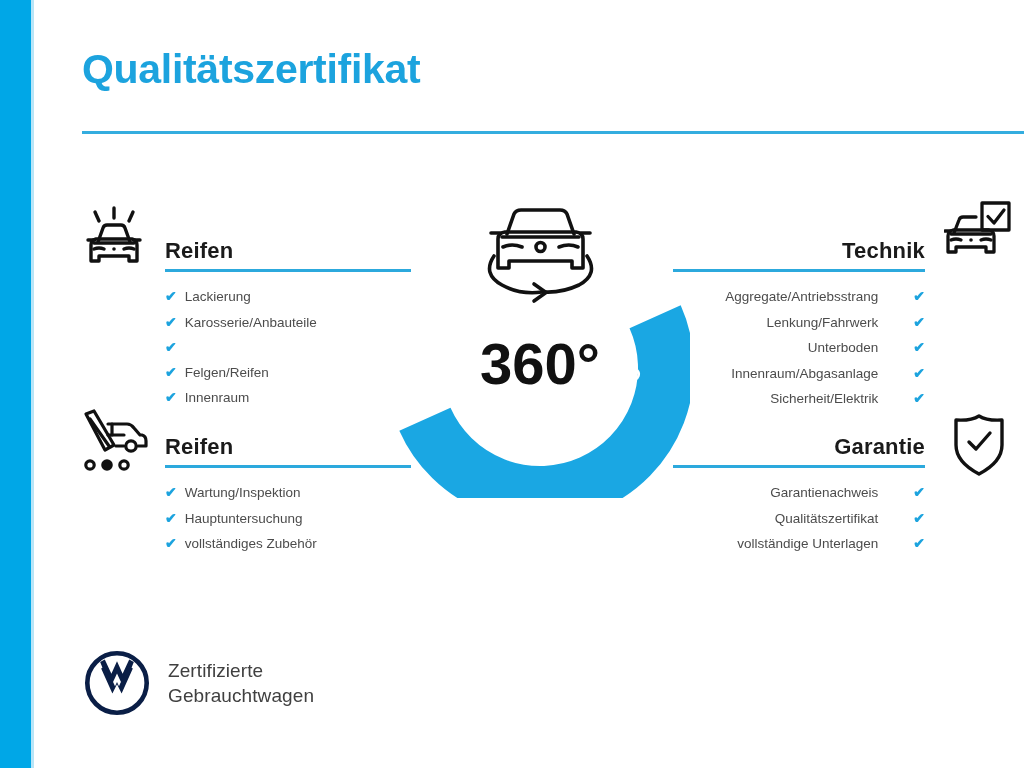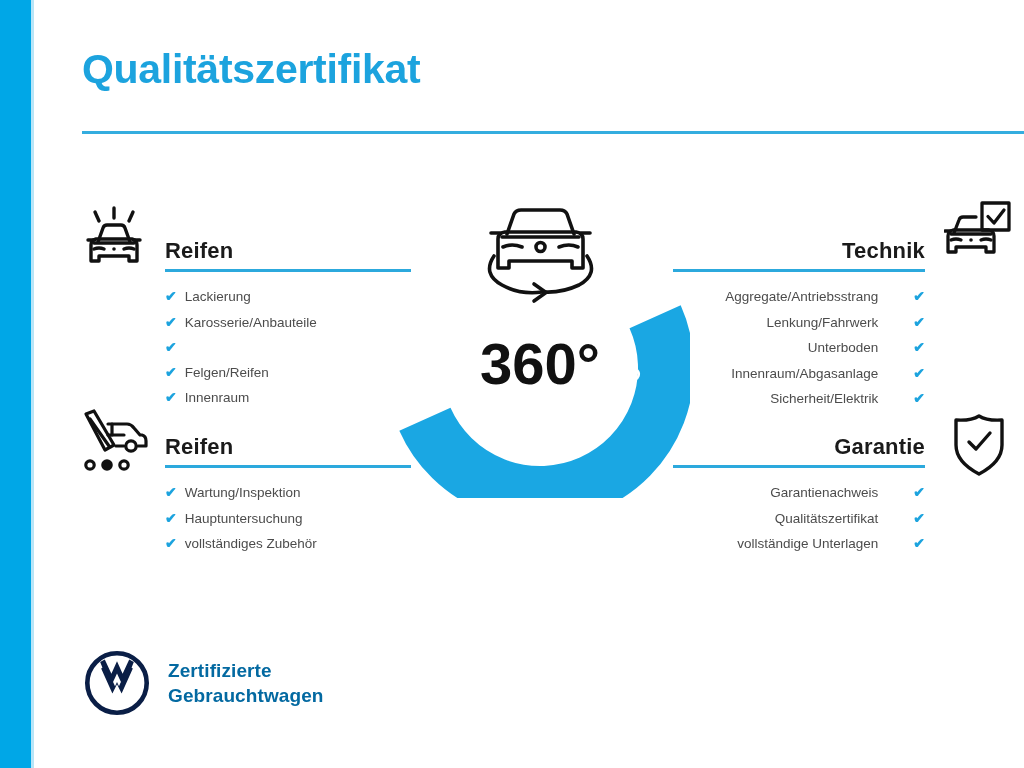--- a/index.html
+++ b/index.html
@@ -126,23 +126,23 @@
   
   #footer-logo {
     position: absolute;
     left: 84px; top: 650px;
     display: flex;
     align-items: center;
   }
   .vw-mark { width: 66px; height: 66px; }
   .vw-text {
     margin-left: 18px;
-    color: #0369a1;
+    color: #404040;
     font-size: 19px;
-    font-weight: bold;
+    font-weight: normal;
     line-height: 25px;
     letter-spacing: .1px;
   }
   .vw-text div { white-space: nowrap; }
 </style>
 </head>
 <body>
 
 <div id="page">
 

